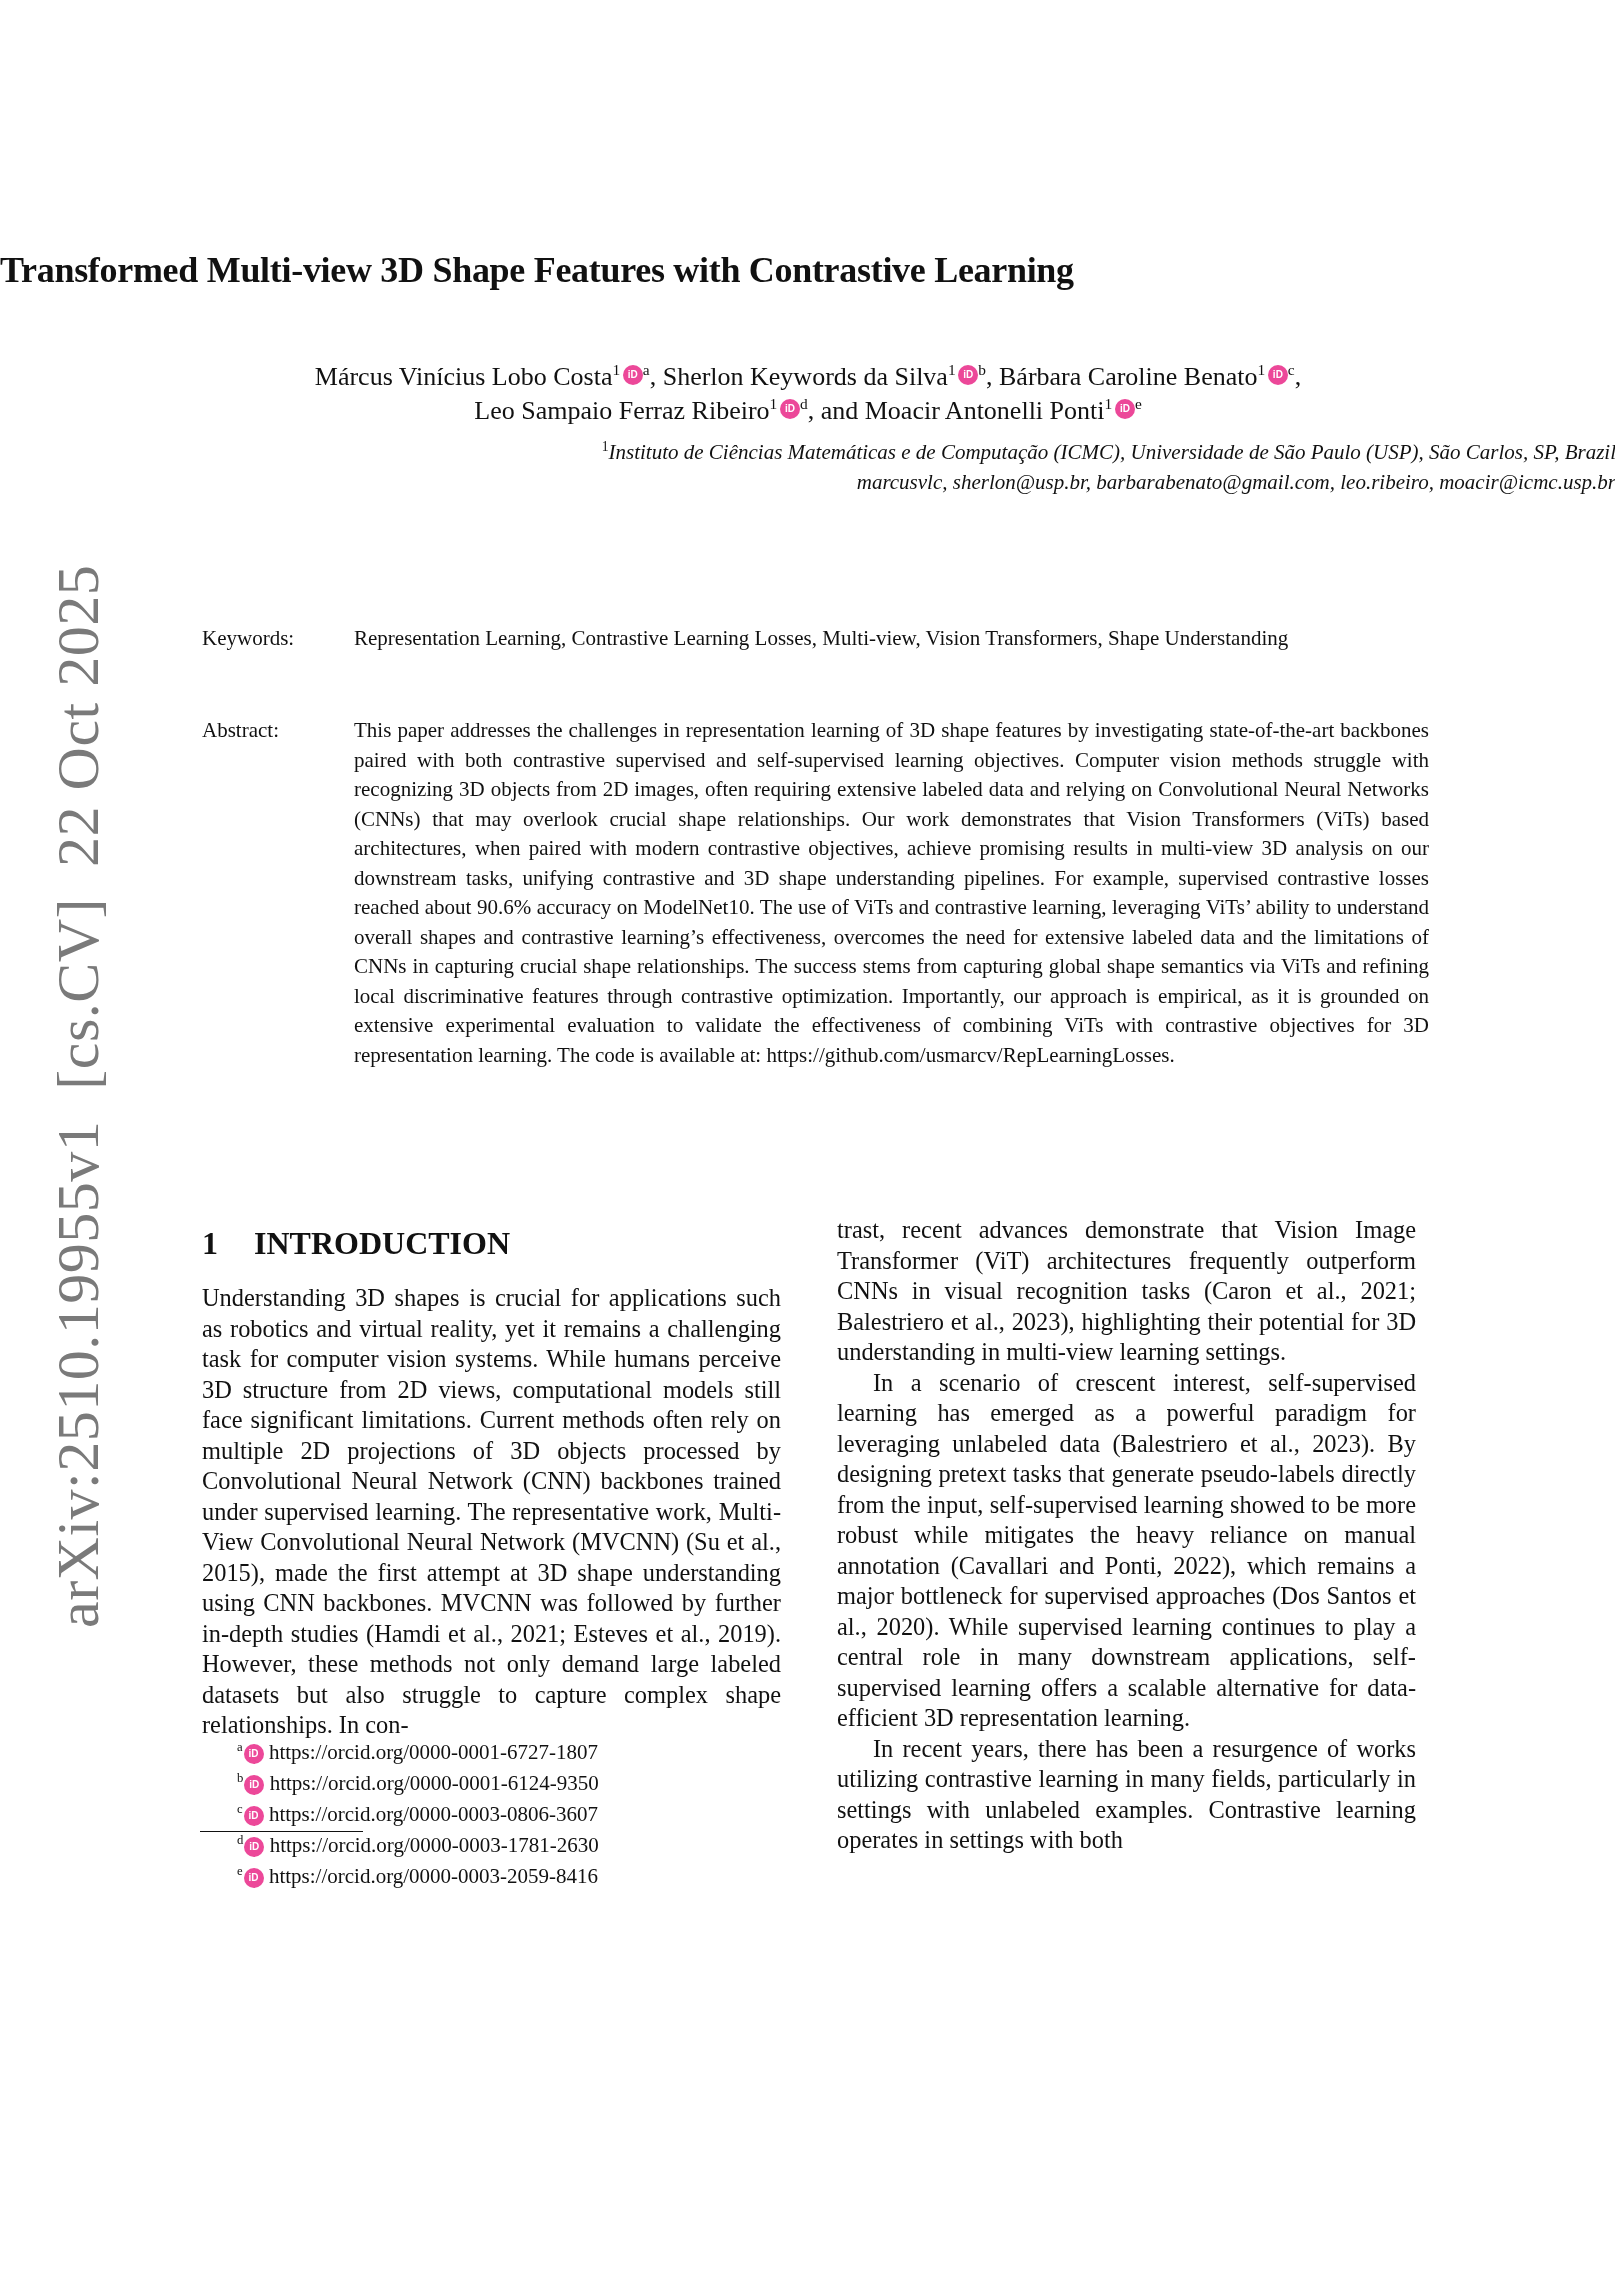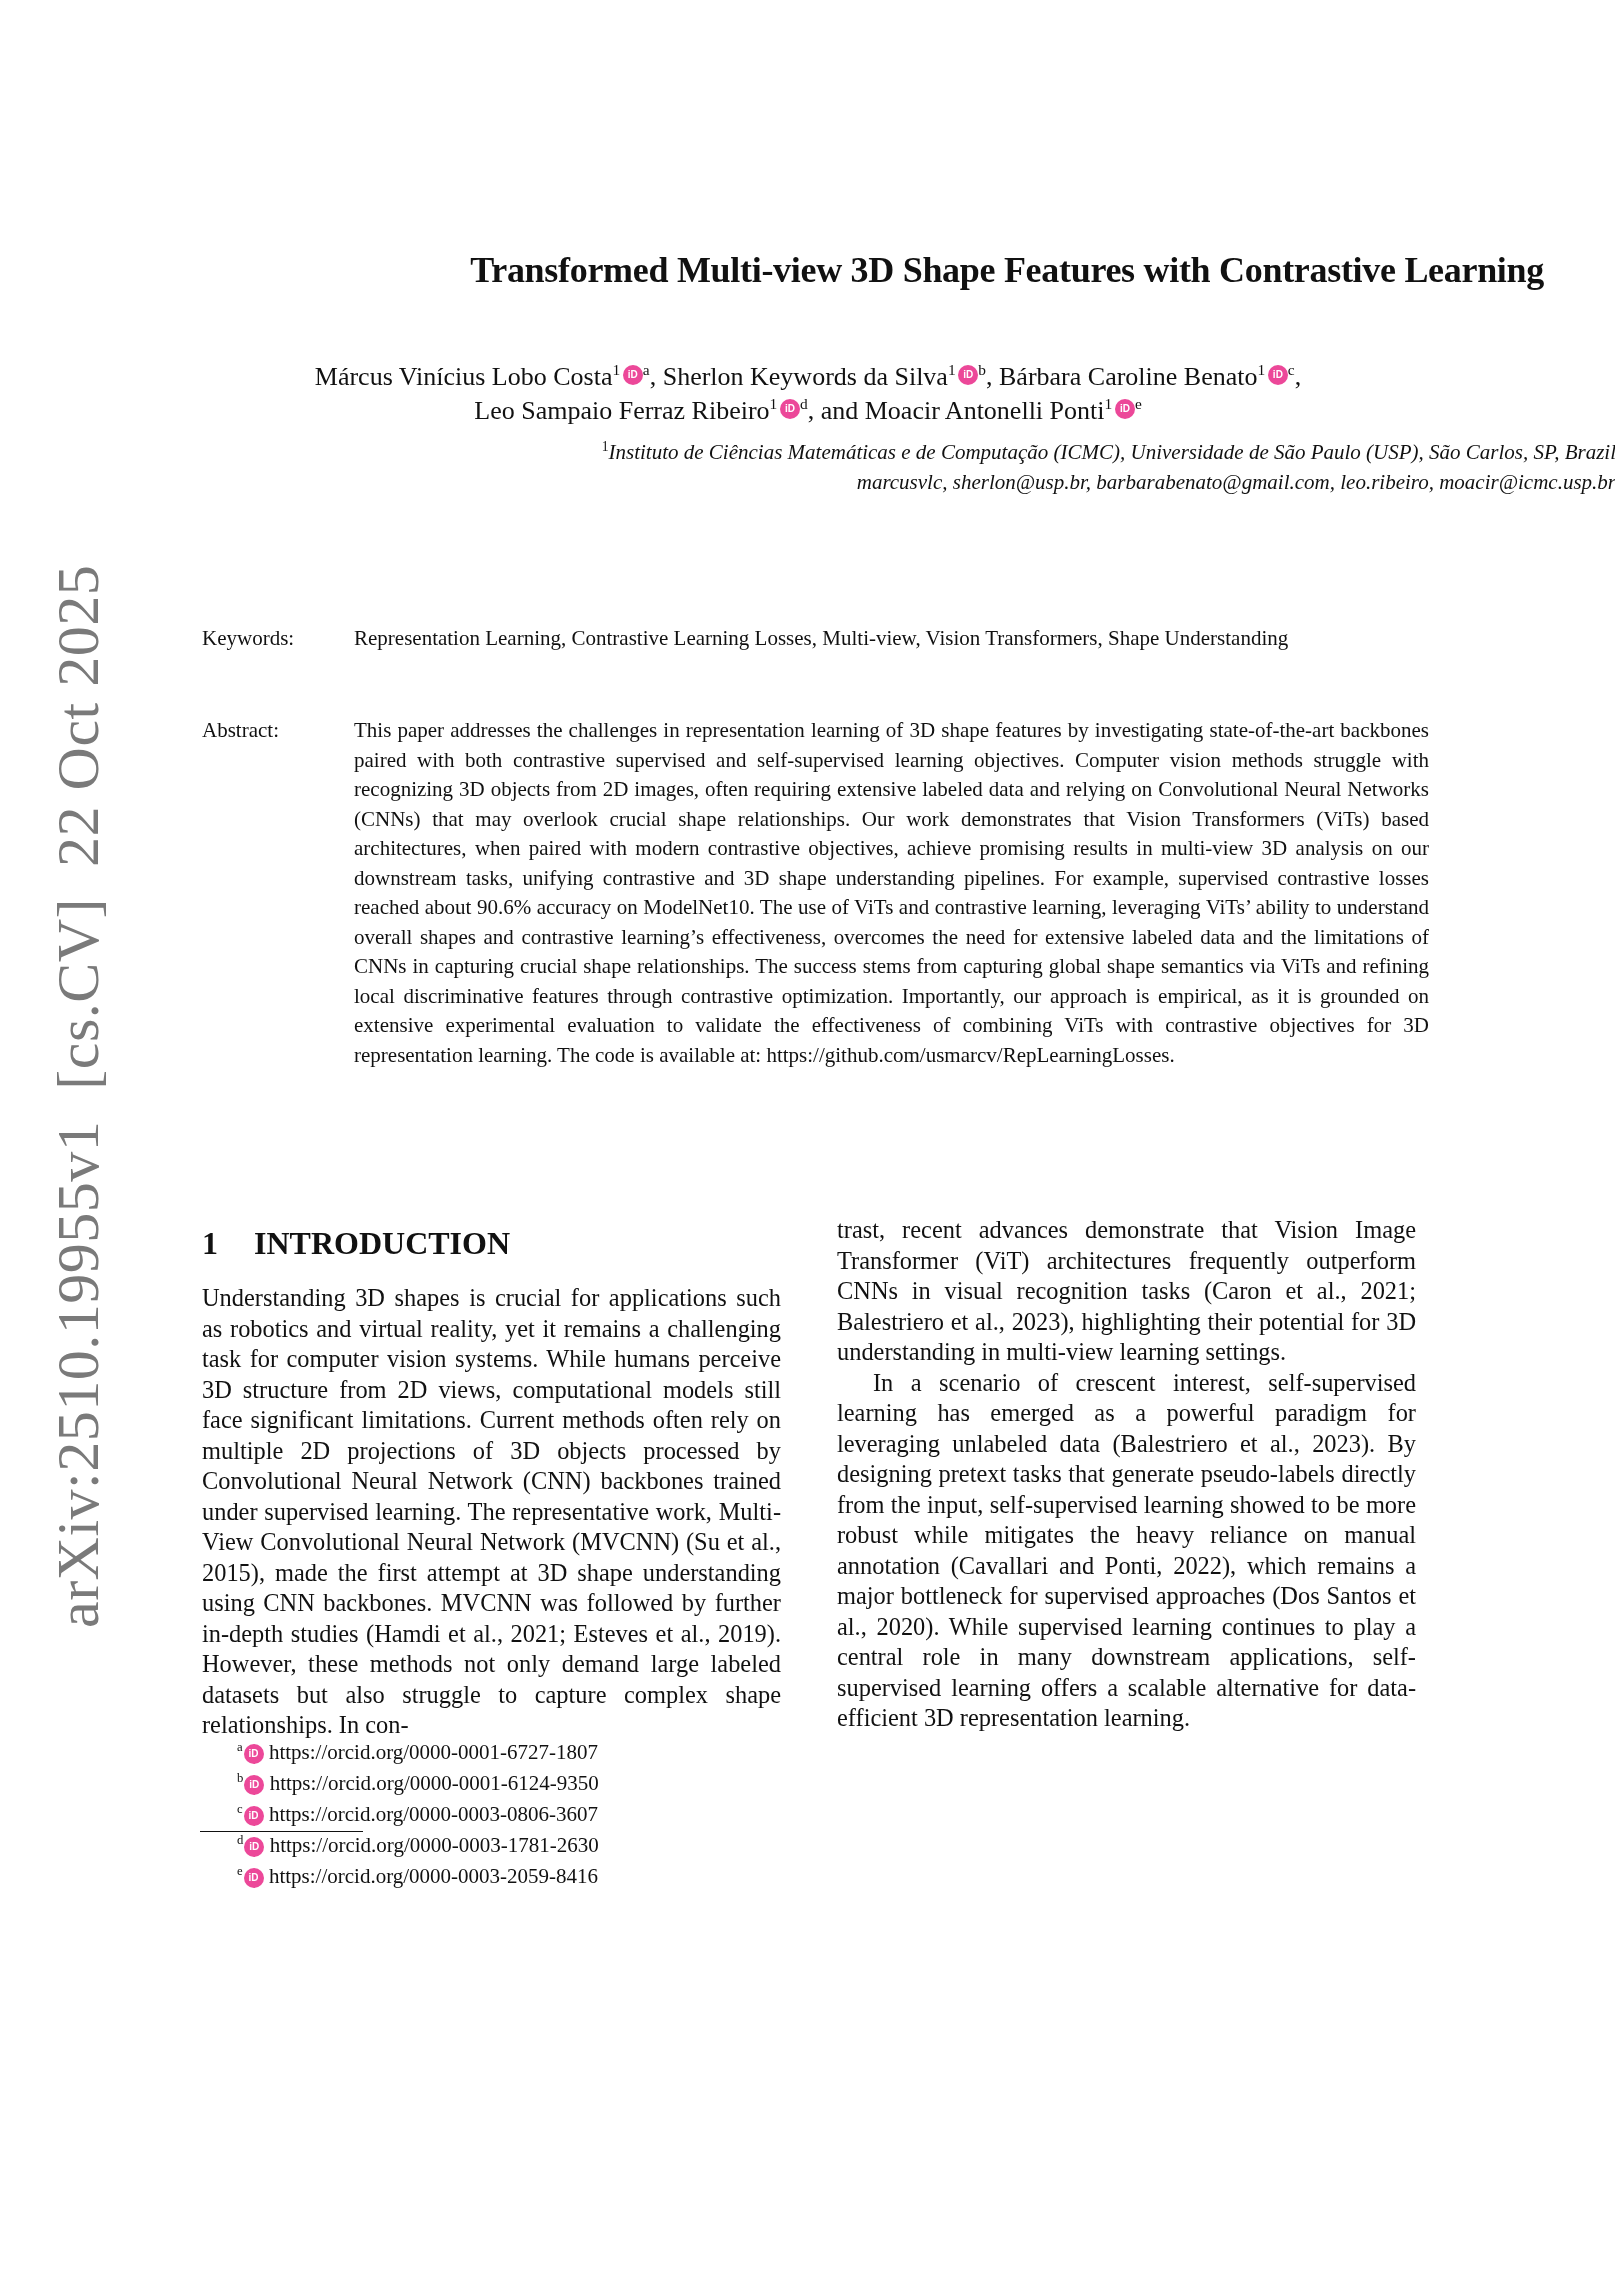--- a/index.html
+++ b/index.html
@@ -4,21 +4,21 @@
 <style>
   html, body { margin: 0; padding: 0; background: #ffffff; }
   body { width: 1616px; height: 2285px; position: relative; overflow: hidden;
          font-family: "Liberation Serif", "DejaVu Serif", serif; color: #111; }
 
   .side-stamp { position: absolute; left: 38px; top: 1628px; width: 977px; height: 81px;
                 transform: rotate(-90deg); transform-origin: 0 0;
                 font-family: "Liberation Serif", serif; font-size: 60px; color: #7a7a7a;
                 white-space: pre; line-height: 81px; letter-spacing: 0.5px; }
 
-  .title { position: absolute; left: 0; width: 1544px; top: 249px; text-align: right;
+  .title { position: absolute; left: 0; width: 1544px; top: 249px; text-align: left;
            font-weight: bold; font-size: 36px; letter-spacing: -0.3px; }
 
   .authors { position: absolute; left: 0; width: 1616px; top: 360px; text-align: center;
              font-size: 26px; line-height: 34px; }
   .authors sup { font-size: 15.4px; vertical-align: 10px; line-height: 0; }
   .orcid { display: inline-block; width: 20px; height: 20px; border-radius: 50%;
            background: #ec4899; color: #fff; font-family: "Liberation Sans", sans-serif;
            font-size: 10px; font-weight: bold; line-height: 20px; text-align: center;
            vertical-align: 7.2px; margin-left: 2.7px; }
   .affil { position: absolute; left: 0; width: 1616px; top: 437px; text-align: right;
@@ -78,20 +78,21 @@
   <span class="num">1</span><span>INTRODUCTION</span>
 </div>
 
 <div class="col" style="left: 202px; top: 1283px;">
   <p>Understanding 3D shapes is crucial for applications such as robotics and virtual reality, yet it remains a challenging task for computer vision systems. While humans perceive 3D structure from 2D views, com­putational models still face significant limitations. Current methods often rely on multiple 2D projec­tions of 3D objects processed by Convolutional Neu­ral Network (CNN) backbones trained under super­vised learning. The representative work, Multi-View Convolutional Neural Network (MVCNN) (Su et al., 2015), made the first attempt at 3D shape under­standing using CNN backbones.  MVCNN was fol­lowed by further in-depth studies (Hamdi et al., 2021; Esteves et al., 2019).  However, these methods not only demand large labeled datasets but also strug­gle to capture complex shape relationships.  In con-</p>
 </div>
 
 <div class="col" style="left: 837px; top: 1215px;">
   <p>trast, recent advances demonstrate that Vision Image Transformer (ViT) architectures frequently outper­form CNNs in visual recognition tasks (Caron et al., 2021; Balestriero et al., 2023), highlighting their po­tential for 3D understanding in multi-view learning settings.</p>
   <p class="indent">In a scenario of crescent interest, self-supervised learning has emerged as a powerful paradigm for leveraging unlabeled data (Balestriero et al., 2023). By designing pretext tasks that generate pseudo-labels directly from the input, self-supervised learn­ing showed to be more robust while mitigates the heavy reliance on manual annotation (Cavallari and Ponti, 2022), which remains a major bottleneck for supervised approaches (Dos Santos et al., 2020). While supervised learning continues to play a cen­tral role in many downstream applications, self-supervised learning offers a scalable alternative for data-efficient 3D representation learning.</p>
+  <p class="indent">In recent years, there has been a resurgence of works utilizing contrastive learning in many fields, particularly in settings with unlabeled examples. Contrastive learning operates in settings with both</p>
 </div>
 
 <div class="fn-rule"></div>
 <div class="footnotes">
   <div class="fn"><sup>a</sup><span class="orcid">iD</span><span>https://orcid.org/0000-0001-6727-1807</span></div>
   <div class="fn"><sup>b</sup><span class="orcid">iD</span><span>https://orcid.org/0000-0001-6124-9350</span></div>
   <div class="fn"><sup>c</sup><span class="orcid">iD</span><span>https://orcid.org/0000-0003-0806-3607</span></div>
   <div class="fn"><sup>d</sup><span class="orcid">iD</span><span>https://orcid.org/0000-0003-1781-2630</span></div>
   <div class="fn"><sup>e</sup><span class="orcid">iD</span><span>https://orcid.org/0000-0003-2059-8416</span></div>
 </div>

